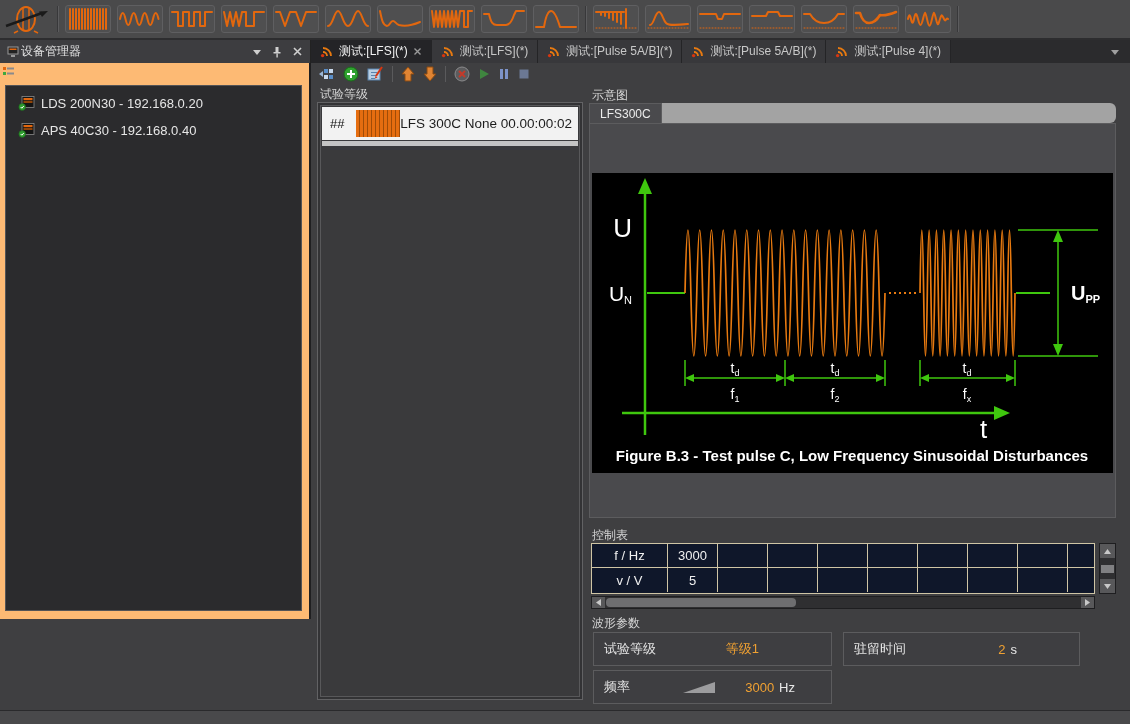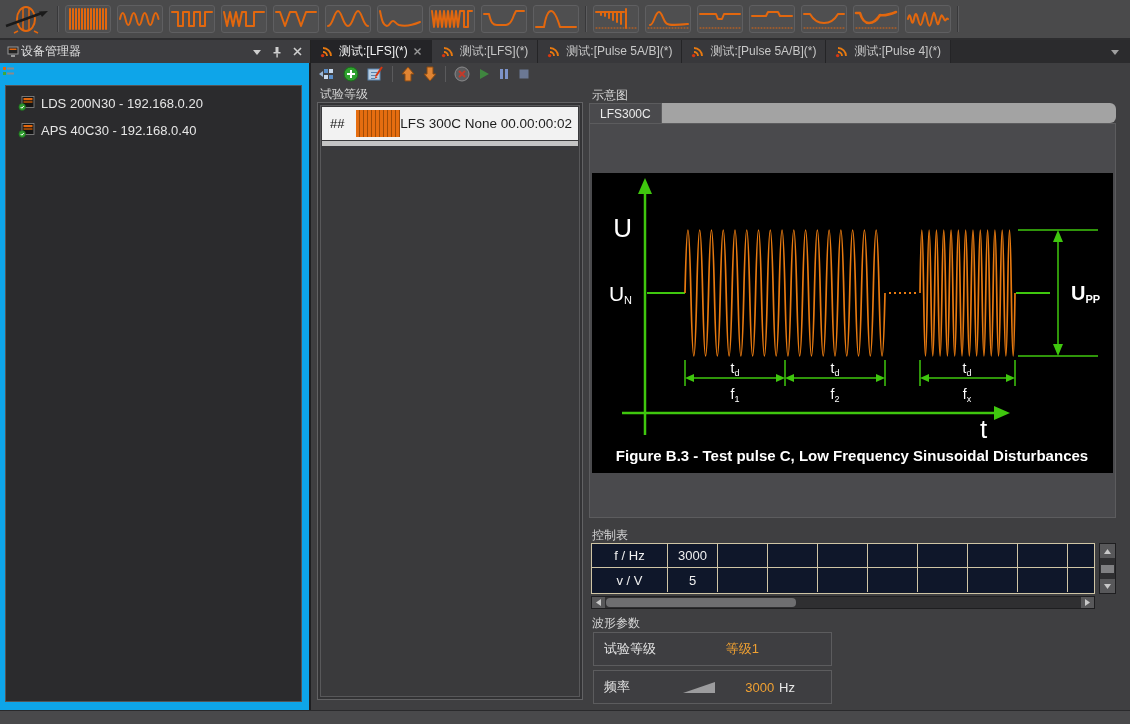--- a/index.html
+++ b/index.html
@@ -23,21 +23,21 @@
   .dm-title{font-size:12px;color:#e2e2e2;display:flex;gap:2px;align-items:center;}
   .dm-controls{margin-left:auto;display:flex;gap:9px;align-items:center;}
   .tab{display:flex;align-items:center;gap:5px;padding:0 9px;font-size:12px;color:#c8c8c8;
        background:#38383b;border-right:1px solid #242426;white-space:nowrap;}
   .tab.active{background:#242427;color:#f2f2f2;}
   .tabrow-end{margin-left:auto;display:flex;align-items:center;padding-right:10px;}
 
   
   .main{position:absolute;left:0;top:63px;width:1130px;height:647px;}
 
-  .left-panel{position:absolute;left:0;top:0;width:311px;height:647px;background:#0ea5e9;
+  .left-panel{position:absolute;left:0;top:0;width:311px;height:556px;background:#fdba74;
               border-right:2px solid #1f1f21;}
   .mini-grid{position:absolute;left:3px;top:3px;}
   .device-box{position:absolute;left:5px;top:22px;right:7px;bottom:8px;border:1px solid #55555“7;
               border:1px solid #545456;background:#2b2b2d;}
   .device-item{display:flex;align-items:center;gap:6px;height:27px;padding-left:12px;
                color:#e6e6e6;font-size:13px;}
   .device-item:first-child{margin-top:4px;}
 
   .mid-panel{position:absolute;left:313px;top:0;width:274px;height:647px;background:#3f3f41;}
   .mini-toolbar{display:flex;align-items:center;gap:8px;height:22px;padding-left:6px;}
@@ -485,20 +485,25 @@
           </div>
       </div>
     </div>
 
     <div class="param-group">
       <div class="group-label">波形参数</div>
       <div class="param-box pb1">
         <span class="pb-label">试验等级</span>
         <span class="pb-value">等级1</span>
       </div>
+      <div class="param-box pb2">
+        <span class="pb-label">驻留时间</span>
+        <span class="pb-value">2</span>
+        <span class="pb-unit">s</span>
+      </div>
       <div class="param-box pb3">
         <span class="pb-label">频率</span>
         <svg class="ramp" width="36" height="16" viewBox="0 0 36 16">
             <polygon points="2,14 34,3 34,14" fill="#9c9c9e"></polygon>
           </svg>
         <span class="pb-value">3000</span>
         <span class="pb-unit">Hz</span>
       </div>
     </div>
 

